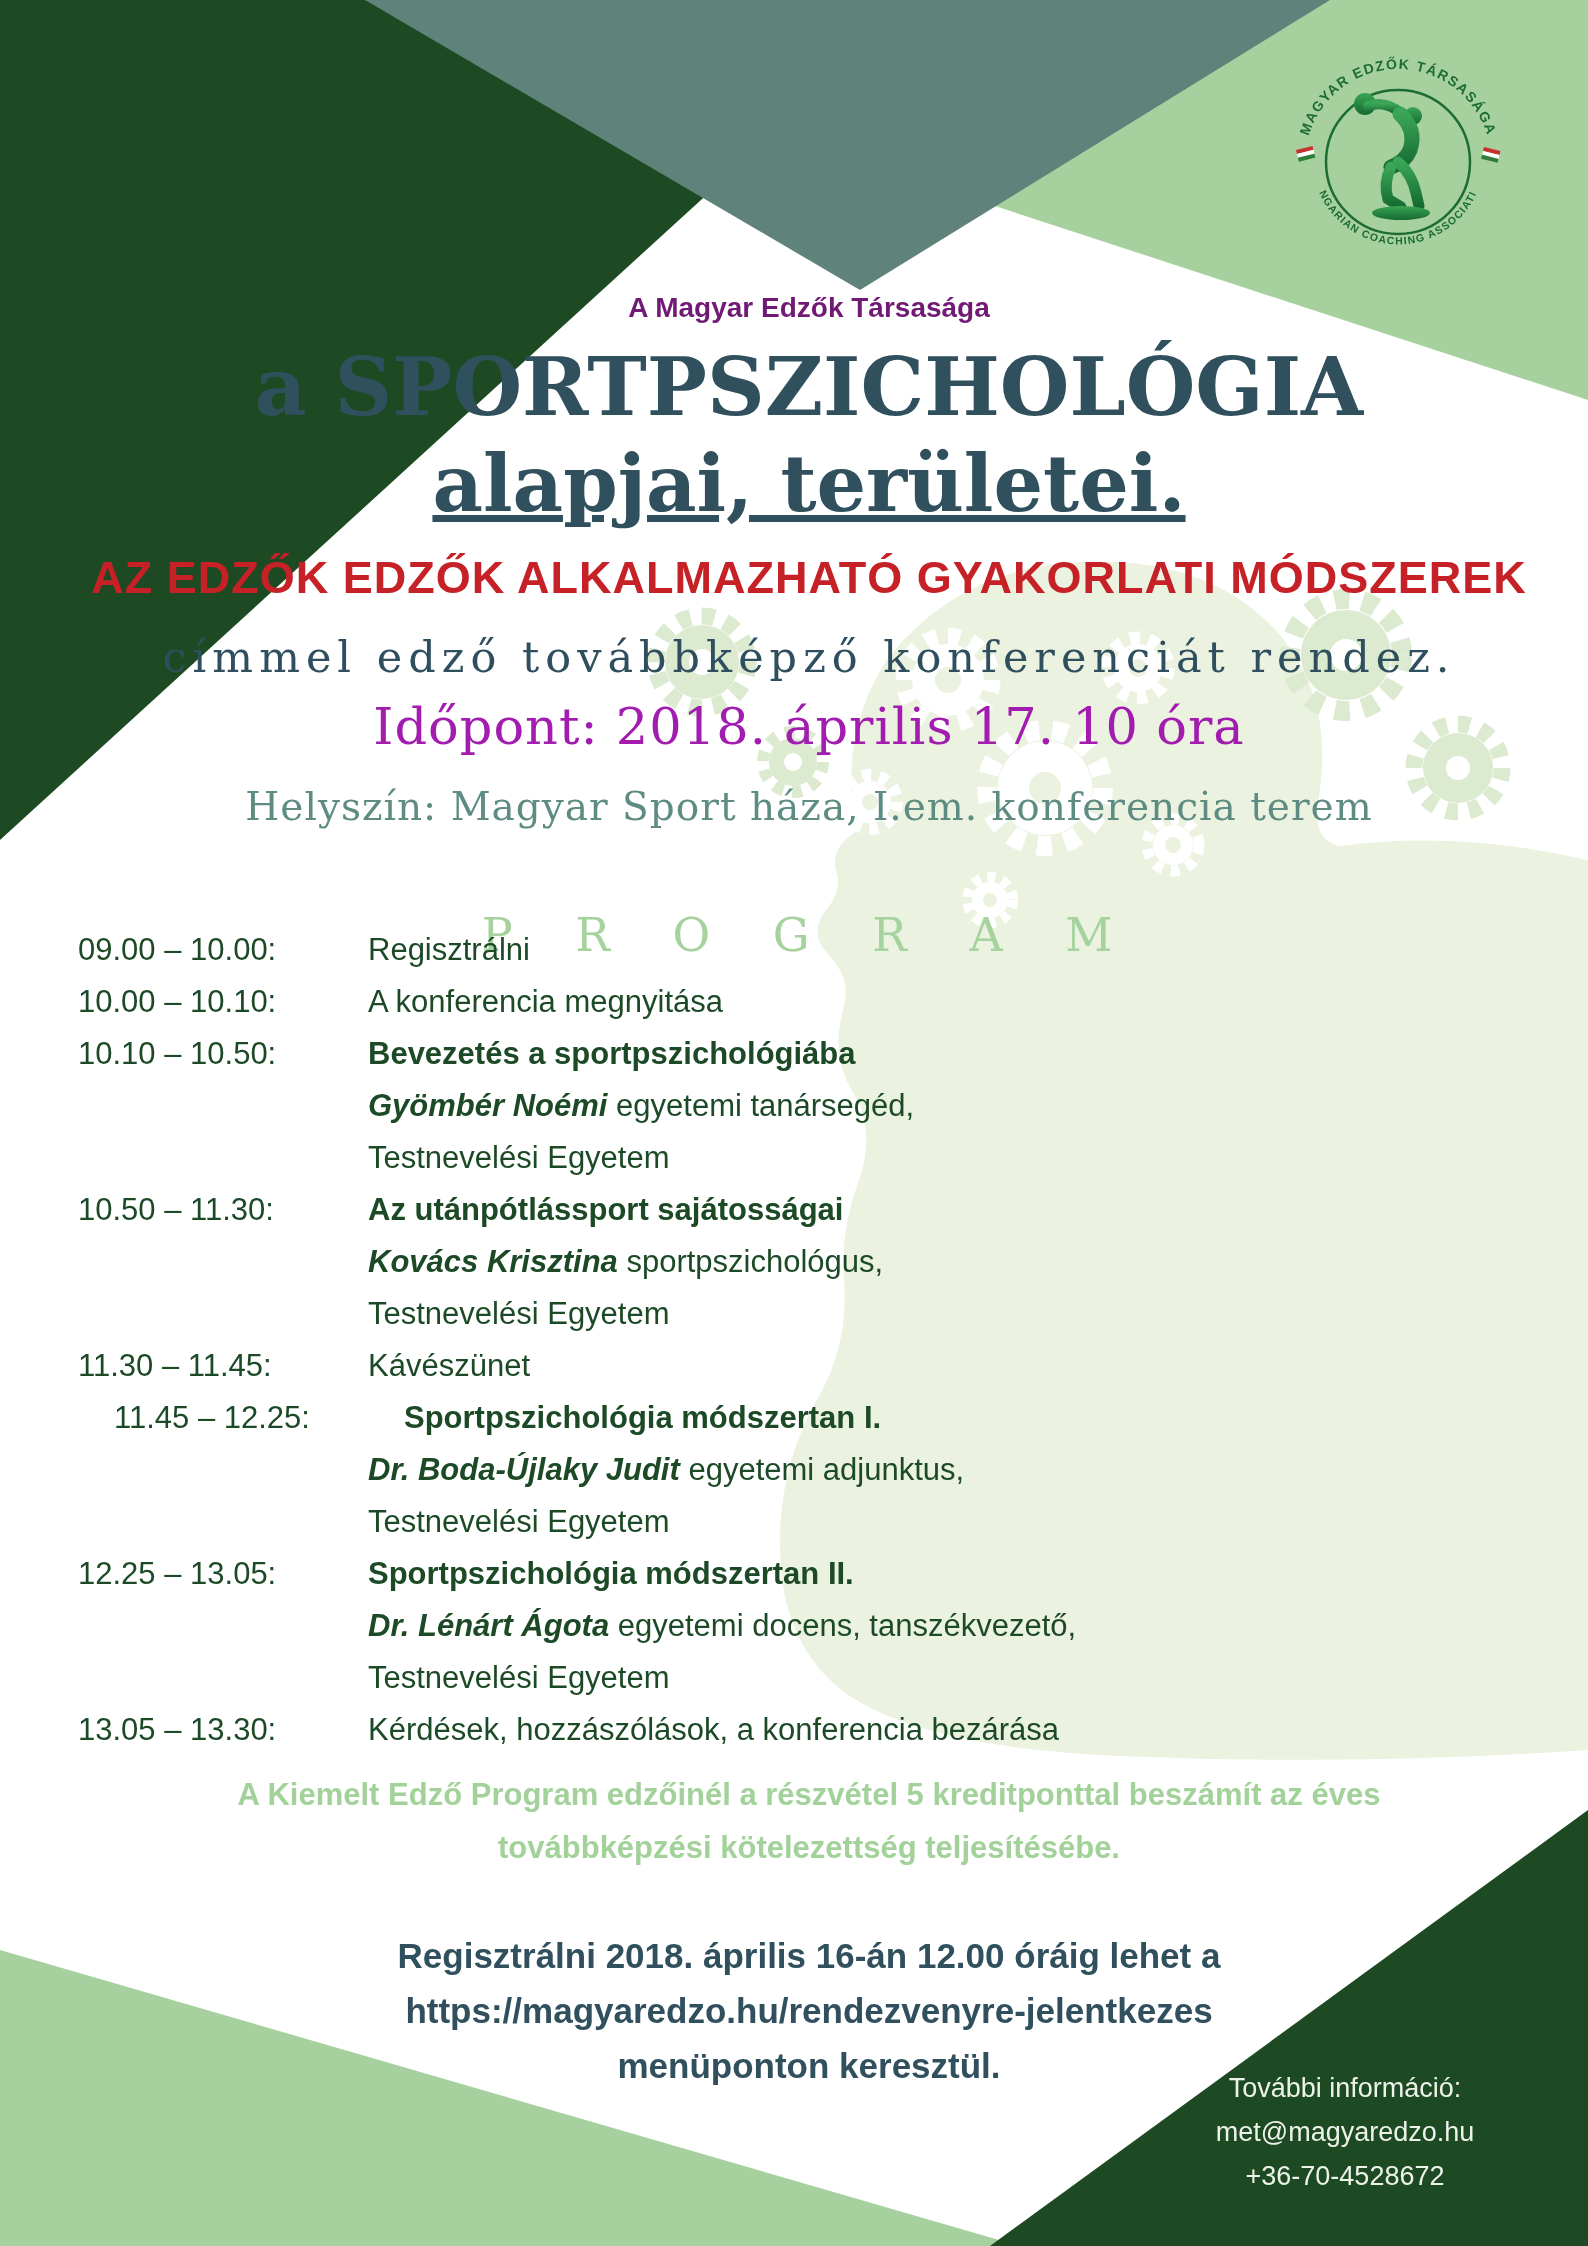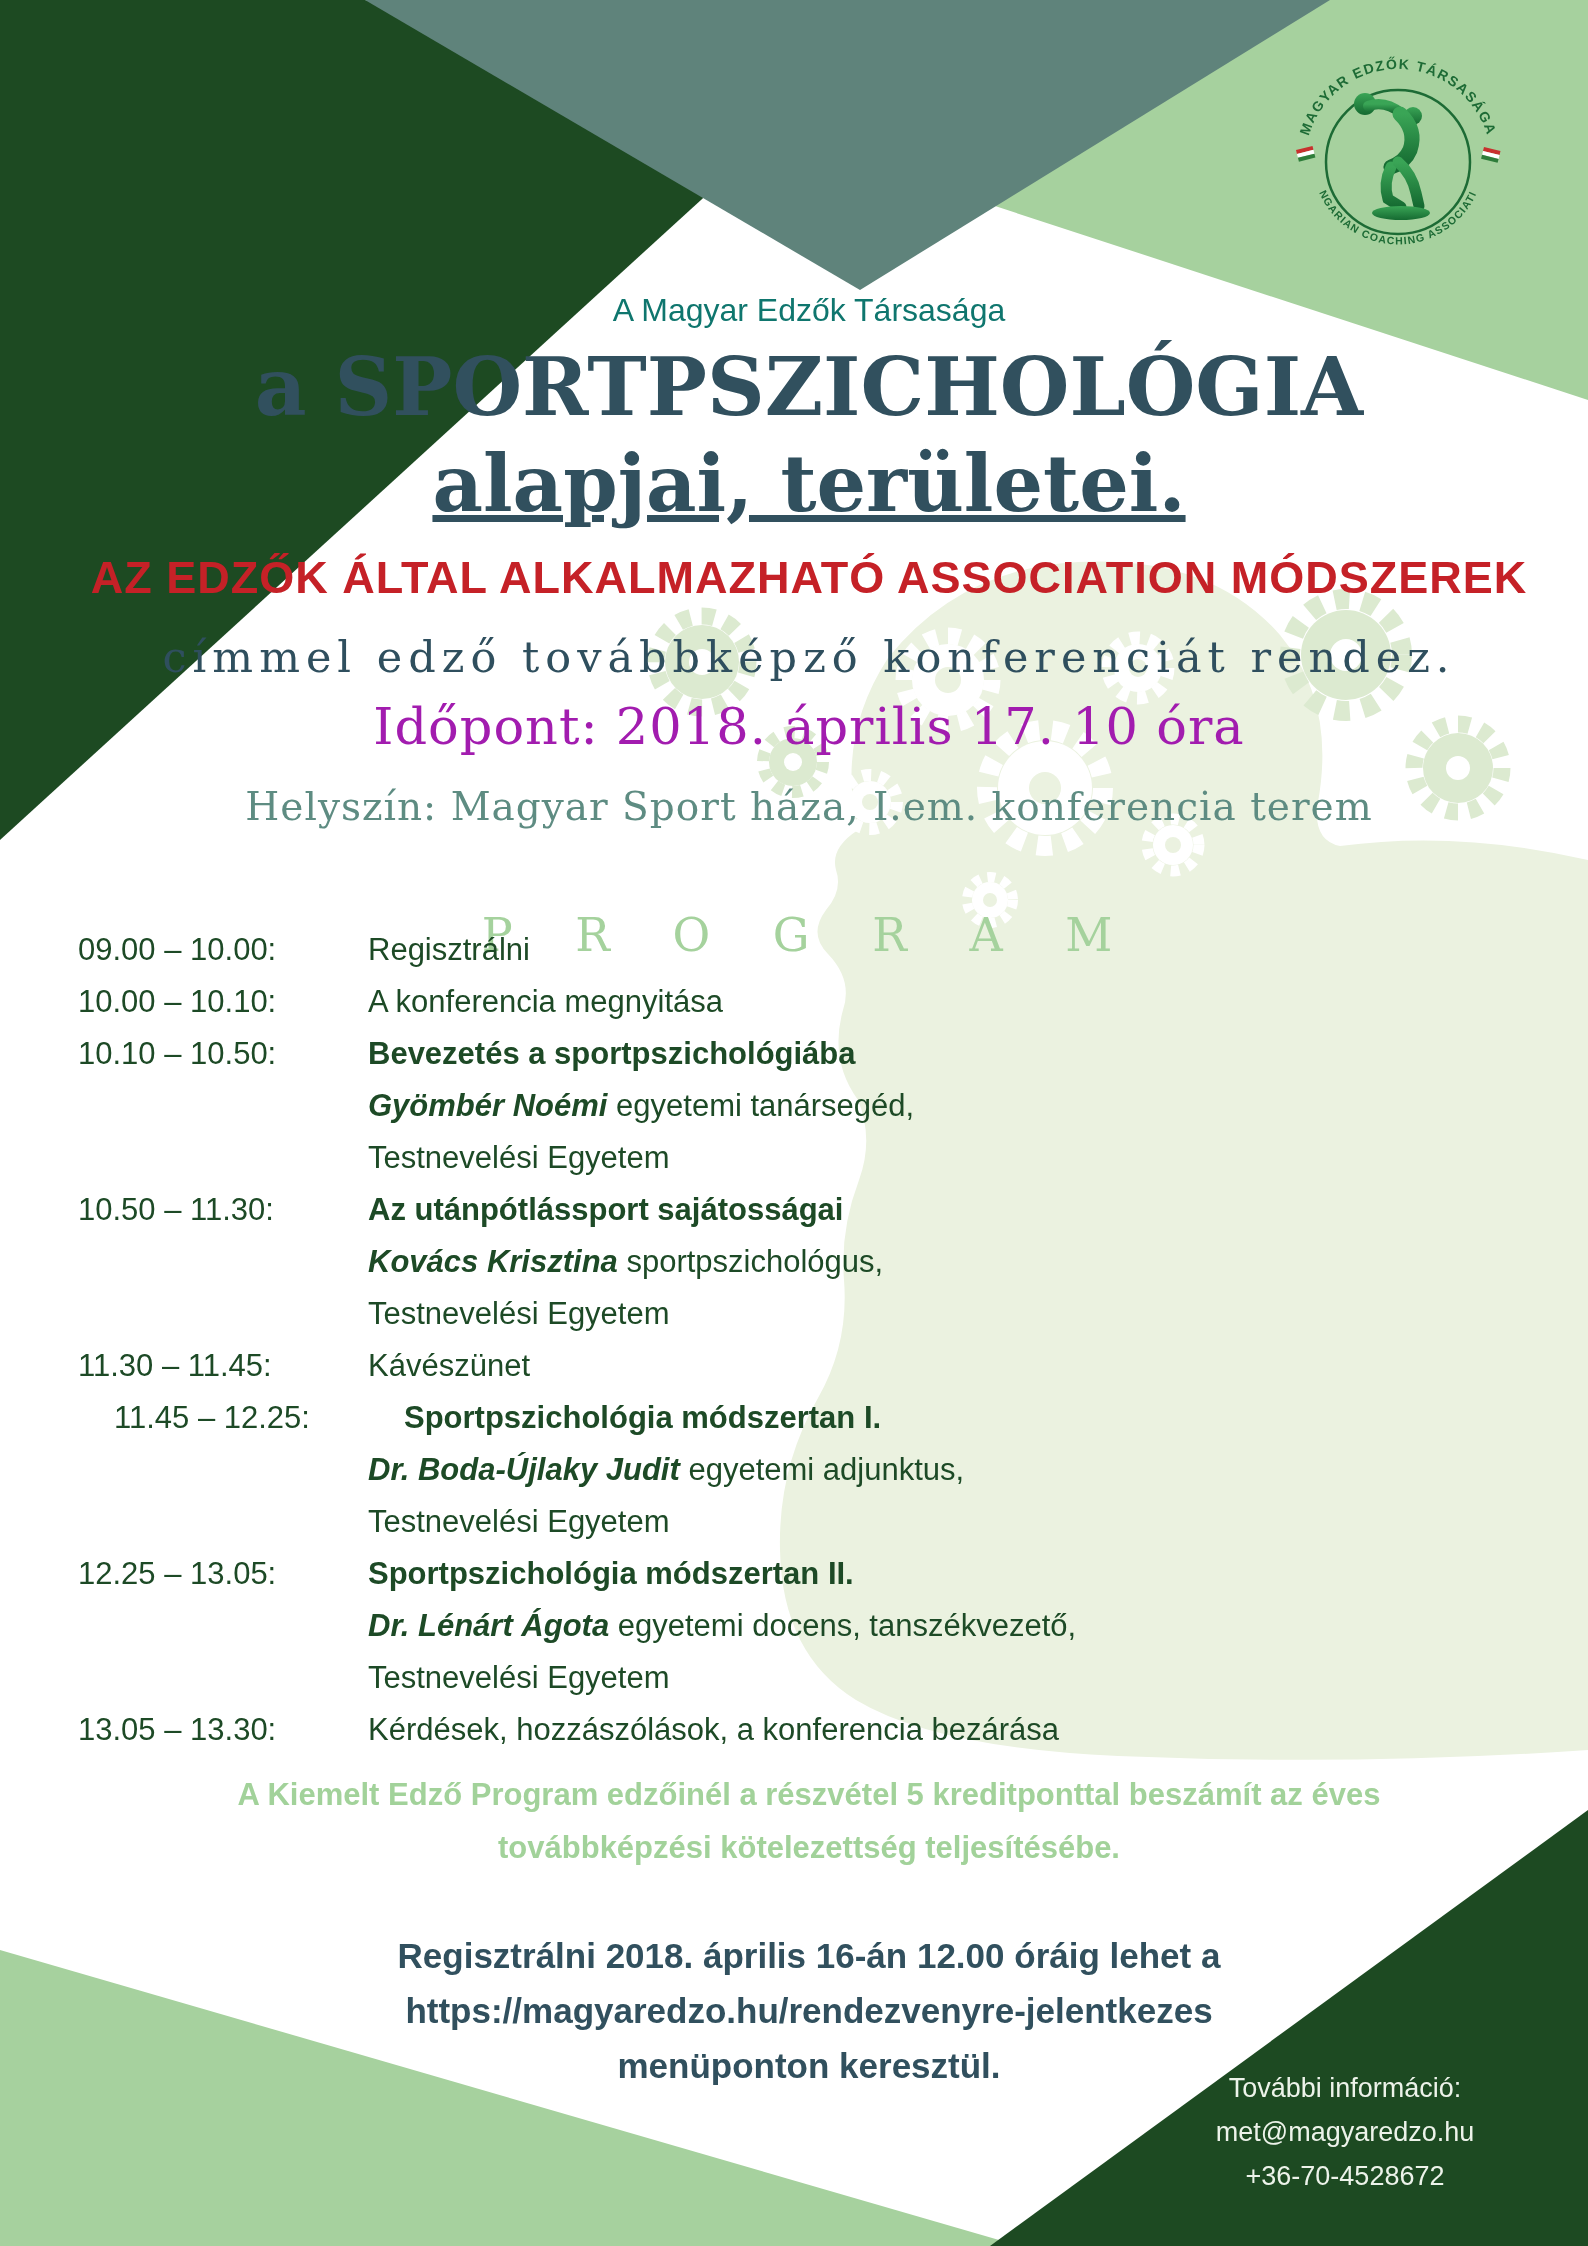--- a/index.html
+++ b/index.html
@@ -36,21 +36,21 @@
   .tri-dark-br{
     background:#1d4a22;
     clip-path:polygon(1588px 1810px, 1588px 2246px, 990px 2246px);
     z-index:2;
   }
   #head-decor{position:absolute;left:558px;top:540px;z-index:0;}
   
   #logo{position:absolute;left:1288px;top:50px;width:220px;height:225px;z-index:4;}
   
   .centerband{position:absolute;left:30px;right:0;text-align:center;z-index:5;}
-  #org-line{top:292px;font-size:32px;font-weight:normal;color:#0f766e;}
+  #org-line{top:292px;font-size:28px;font-weight:bold;color:#701a75;}
   #title-l1{top:340px;font-size:80px;font-weight:bold;color:#31505e;font-family:"DejaVu Serif","Liberation Serif",serif;}
   #title-l2{top:438px;font-size:78px;font-weight:bold;color:#31505e;font-family:"DejaVu Serif","Liberation Serif",serif;text-decoration:underline;}
   #red-line{top:552px;font-size:45px;font-weight:bold;color:#c52127;letter-spacing:1px;font-stretch:semi-condensed;}
   #serif-line{top:632px;font-size:43px;color:#2f4f5e;font-family:"DejaVu Serif","Liberation Serif",serif;letter-spacing:6px;}
   #date-line{top:697px;font-size:51px;color:#a21caf;font-family:"DejaVu Serif","Liberation Serif",serif;letter-spacing:1px;}
   #venue-line{top:784px;font-size:39px;color:#5e8c82;font-family:"DejaVu Serif","Liberation Serif",serif;letter-spacing:1px;}
   #program-heading{top:908px;font-size:46px;color:#a5d29d;font-family:"DejaVu Serif","Liberation Serif",serif;letter-spacing:24px;}
   
   #program-rows{position:absolute;left:78px;top:932px;width:1180px;z-index:5;}
   .prow{display:flex;min-height:52px;align-items:flex-start;}
@@ -181,21 +181,21 @@
       <path d="M 112 64 Q 129 80 122 100 Q 117 112 103 117" stroke-width="15"></path>
       <path d="M 103 117 Q 95 133 100 149 L 113 157" stroke-width="11"></path>
       <path d="M 110 112 Q 124 124 128 143 L 131 156" stroke-width="11"></path>
       <ellipse cx="113" cy="163" rx="29" ry="7" fill="url(#figgrad)" stroke="none"></ellipse>
     </g>
   </svg>
 
   <div id="org-line" class="centerband">A Magyar Edzők Társasága</div>
   <div id="title-l1" class="centerband">a SPORTPSZICHOLÓGIA</div>
   <div id="title-l2" class="centerband">alapjai, területei.</div>
-  <div id="red-line" class="centerband">AZ EDZŐK ÁLTAL ALKALMAZHATÓ ASSOCIATION MÓDSZEREK</div>
+  <div id="red-line" class="centerband">AZ EDZŐK EDZŐK ALKALMAZHATÓ GYAKORLATI MÓDSZEREK</div>
   <div id="serif-line" class="centerband">címmel edző továbbképző konferenciát rendez.</div>
   <div id="date-line" class="centerband">Időpont: 2018. április 17. 10 óra</div>
   <div id="venue-line" class="centerband">Helyszín: Magyar Sport háza, I.em. konferencia terem</div>
 
   <div id="program-heading" class="centerband">P R O G R A M</div>
   <div id="program-rows">
       <div class="prow">
         <span class="ptime">09.00 – 10.00:</span>
         <span class="pdesc"><span class="seg-regular">Regisztrálni</span></span>
       </div>

